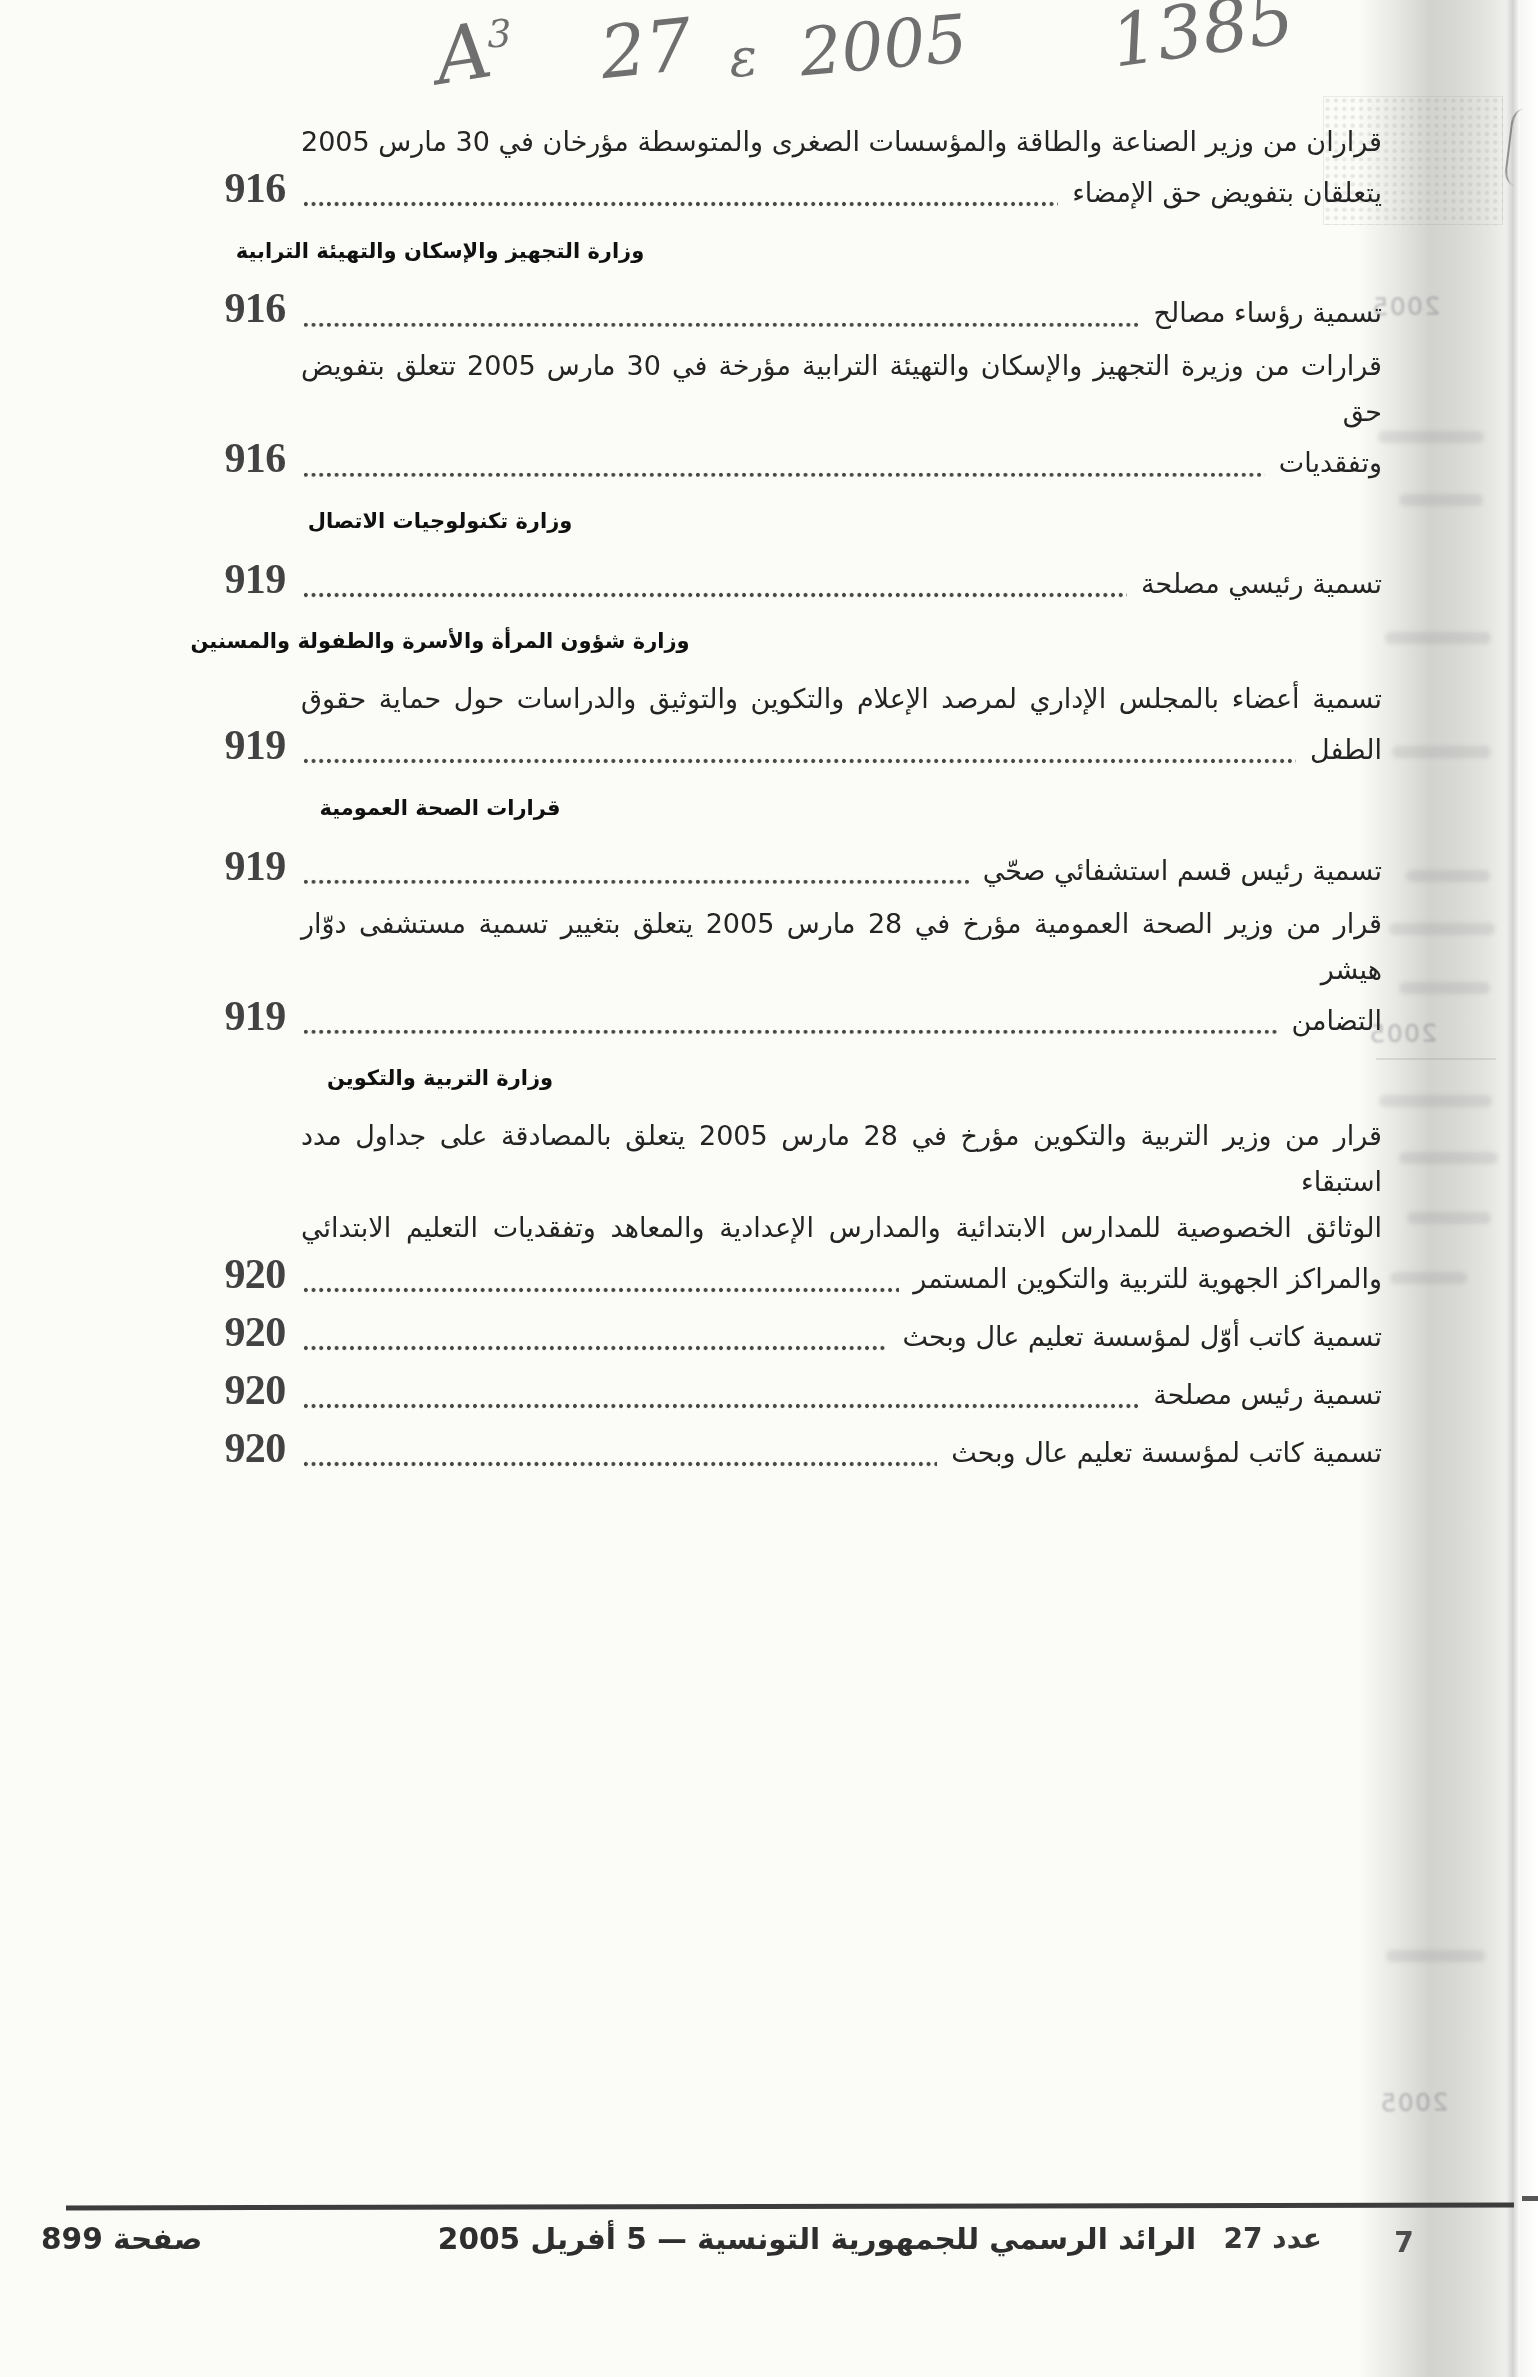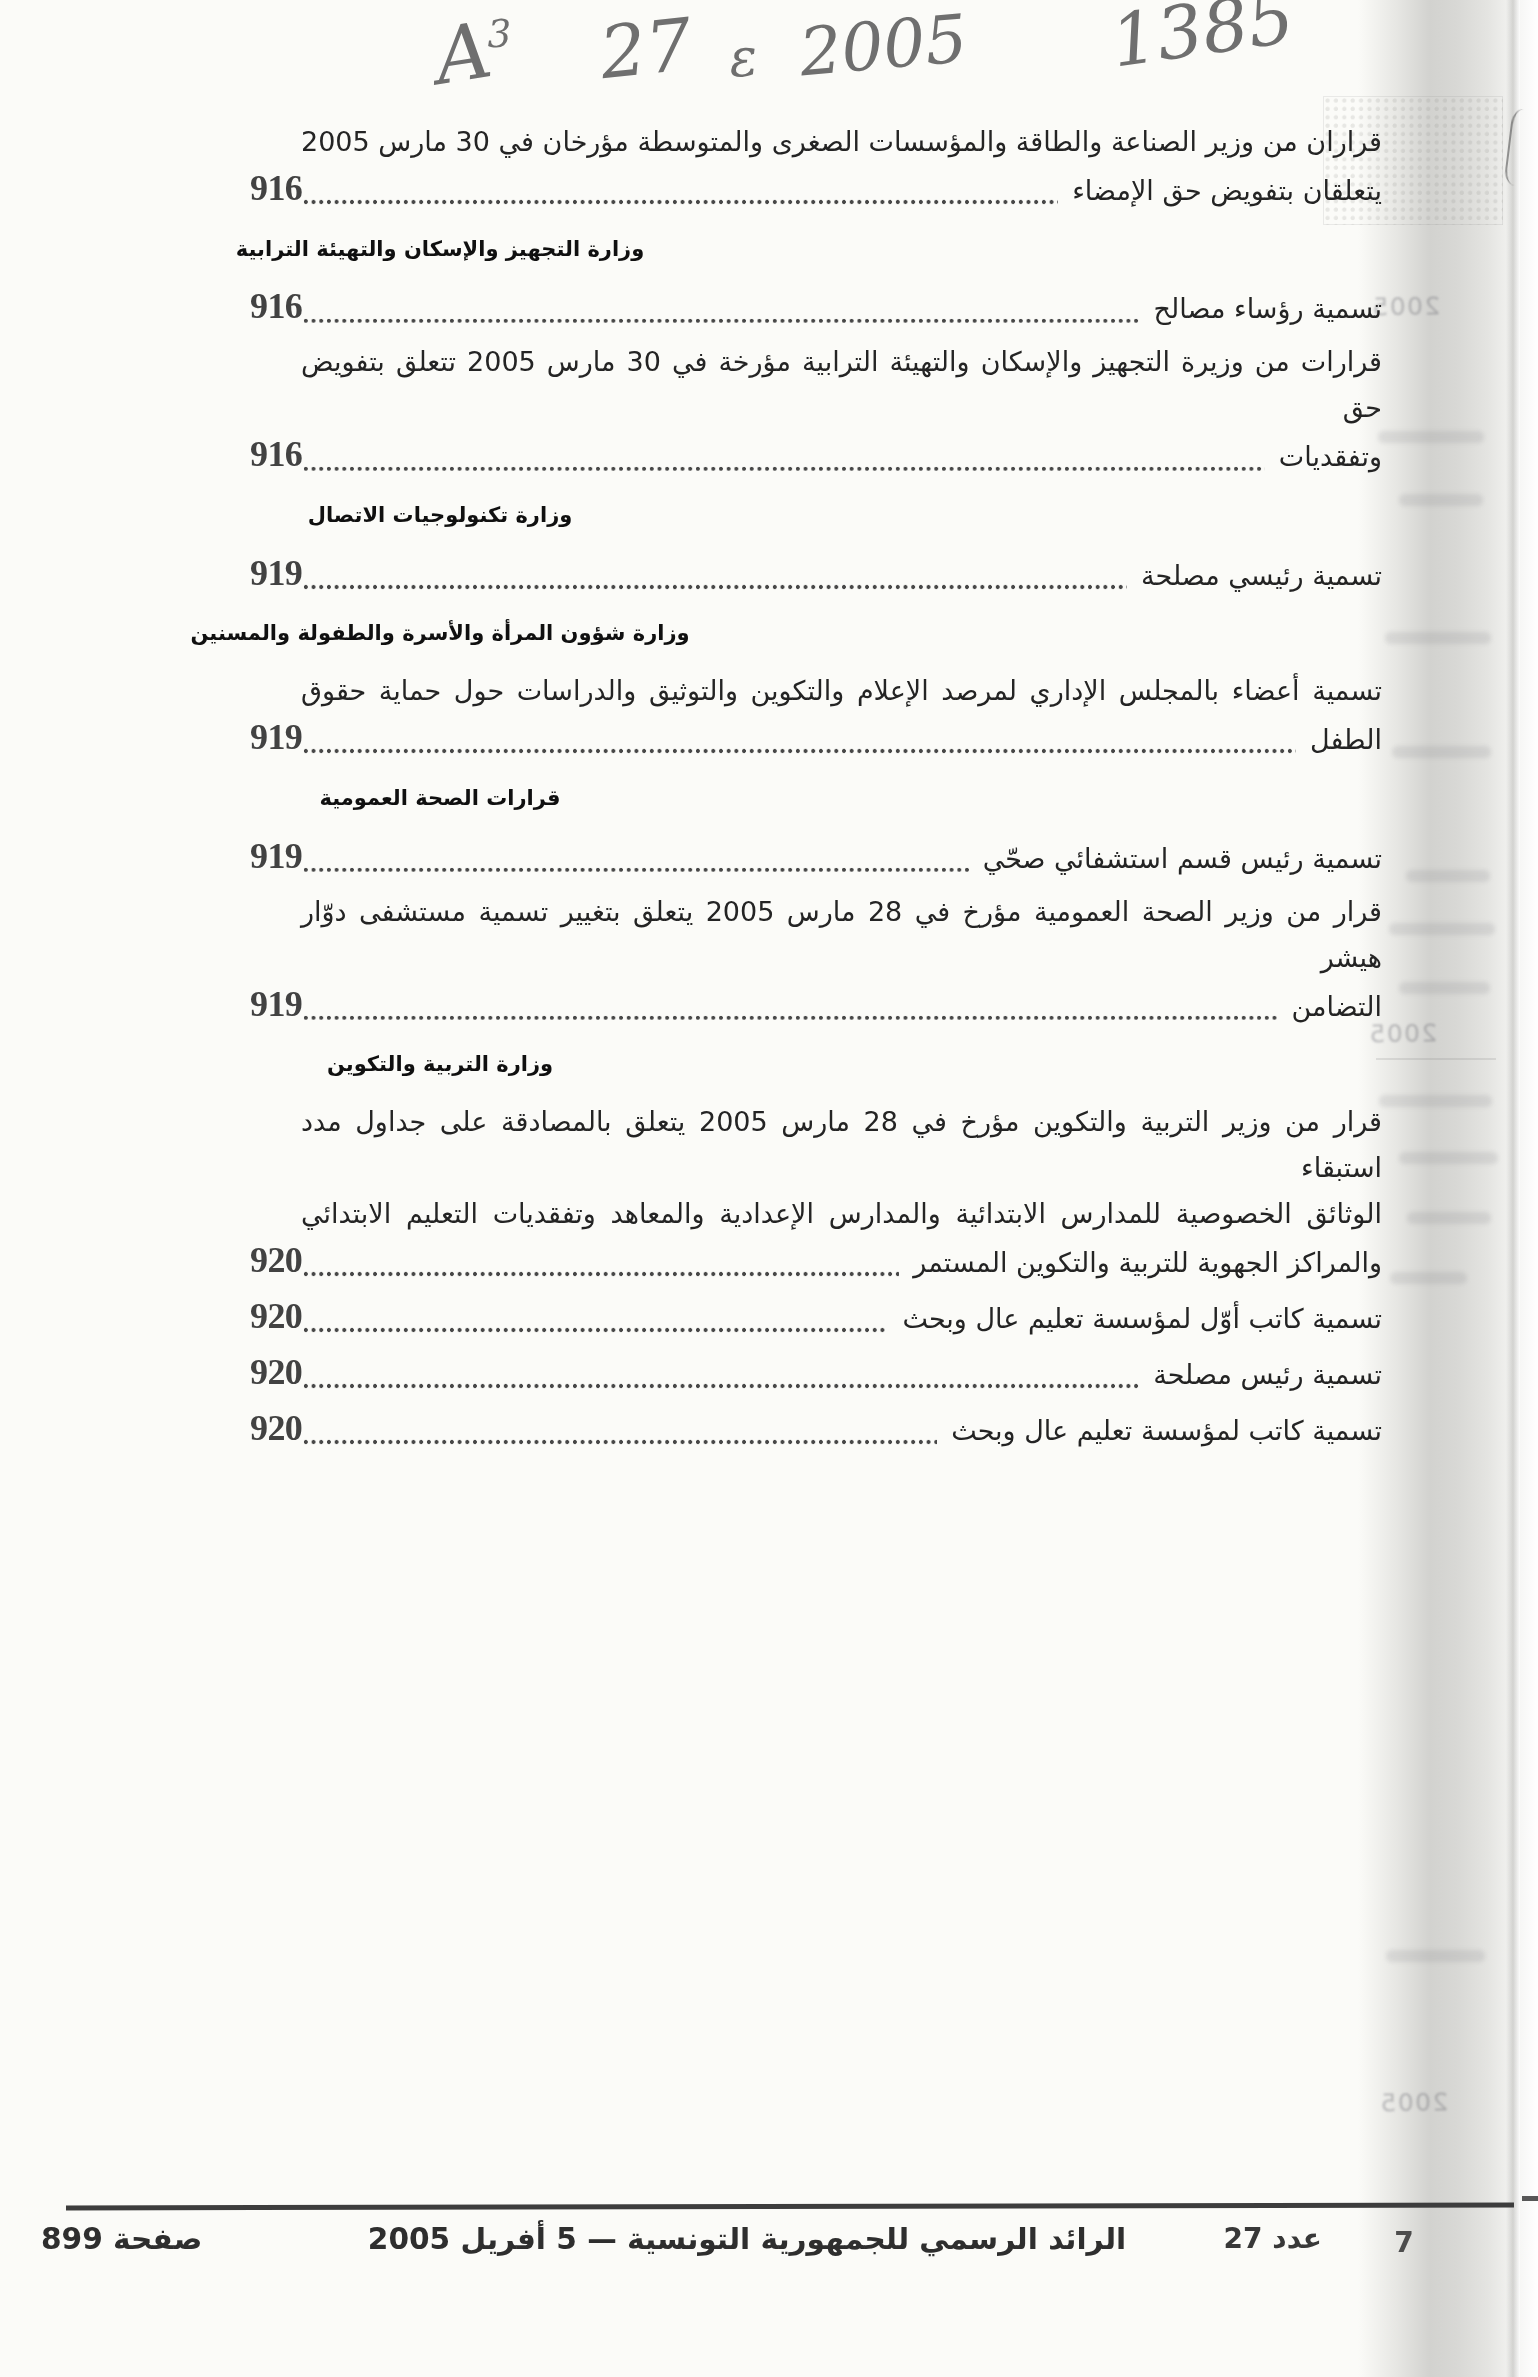--- a/index.html
+++ b/index.html
@@ -50,24 +50,24 @@
     height:5.6px;
     align-self:flex-end;
     margin:0 14px 9.1px 1.4px;
     background-image:radial-gradient(circle at 2.8px 2.8px, #474747 1.7px, rgba(0,0,0,0) 2.2px);
     background-size:7.7px 5.6px;
     background-repeat:repeat-x;
   }
   .pnum {
     flex:0 0 94px;
     direction:ltr;
-    text-align:right;
+    text-align:center;
     font-family:"Liberation Serif","DejaVu Serif",serif;
     font-weight:700;
-    font-size:36px;
+    font-size:42px;
     letter-spacing:-0.7px;
     color:#424242;
   }
   .ministry-wrap {
     display:flex; justify-content:flex-end;
     margin:12.7px 0;
   }
   .ministry {
     width:464px;
     display:flex; justify-content:center;
@@ -131,21 +131,21 @@
     position:absolute; left:66px; top:2204px; width:1448px; height:4.9px;
     background:#3d3d3d; transform:rotate(-0.12deg);
     z-index:4;
   }
   .footer-rule-2 {
     position:absolute; left:1522px; top:2196px; width:16px; height:4.9px;
     background:#575757; z-index:4;
   }
   .footer { position:absolute; left:0; top:2216px; width:1418px; height:56px; z-index:5; }
   .f-page  { position:absolute; left:41px;  top:5.6px; font-weight:700; font-size:29.6px; color:#2e2e2e; direction:rtl; }
-  .f-title { position:absolute; left:747px; top:5.6px; transform:translateX(-50%); font-weight:700; font-size:29.6px; color:#2e2e2e; direction:rtl; white-space:nowrap; }
+  .f-title { position:absolute; left:817px; top:5.6px; transform:translateX(-50%); font-weight:700; font-size:29.6px; color:#2e2e2e; direction:rtl; white-space:nowrap; }
   .f-issue { position:absolute; right:96px; top:5.6px; font-weight:700; font-size:28px; color:#383838; direction:rtl; }
   .f-fold  { position:absolute; right:4.2px; top:9.9px; font-weight:700; font-size:28px; color:#4d4d4d; }
 </style>
 </head>
 <body>
 
 <div class="strip">
   <div class="ghost-box"></div>
   <span class="ghost-num" style="left:12.7px; top:292px;">2005</span>
   <div class="sm" style="left:19.7px; top:431px;  width:106px;"></div>

